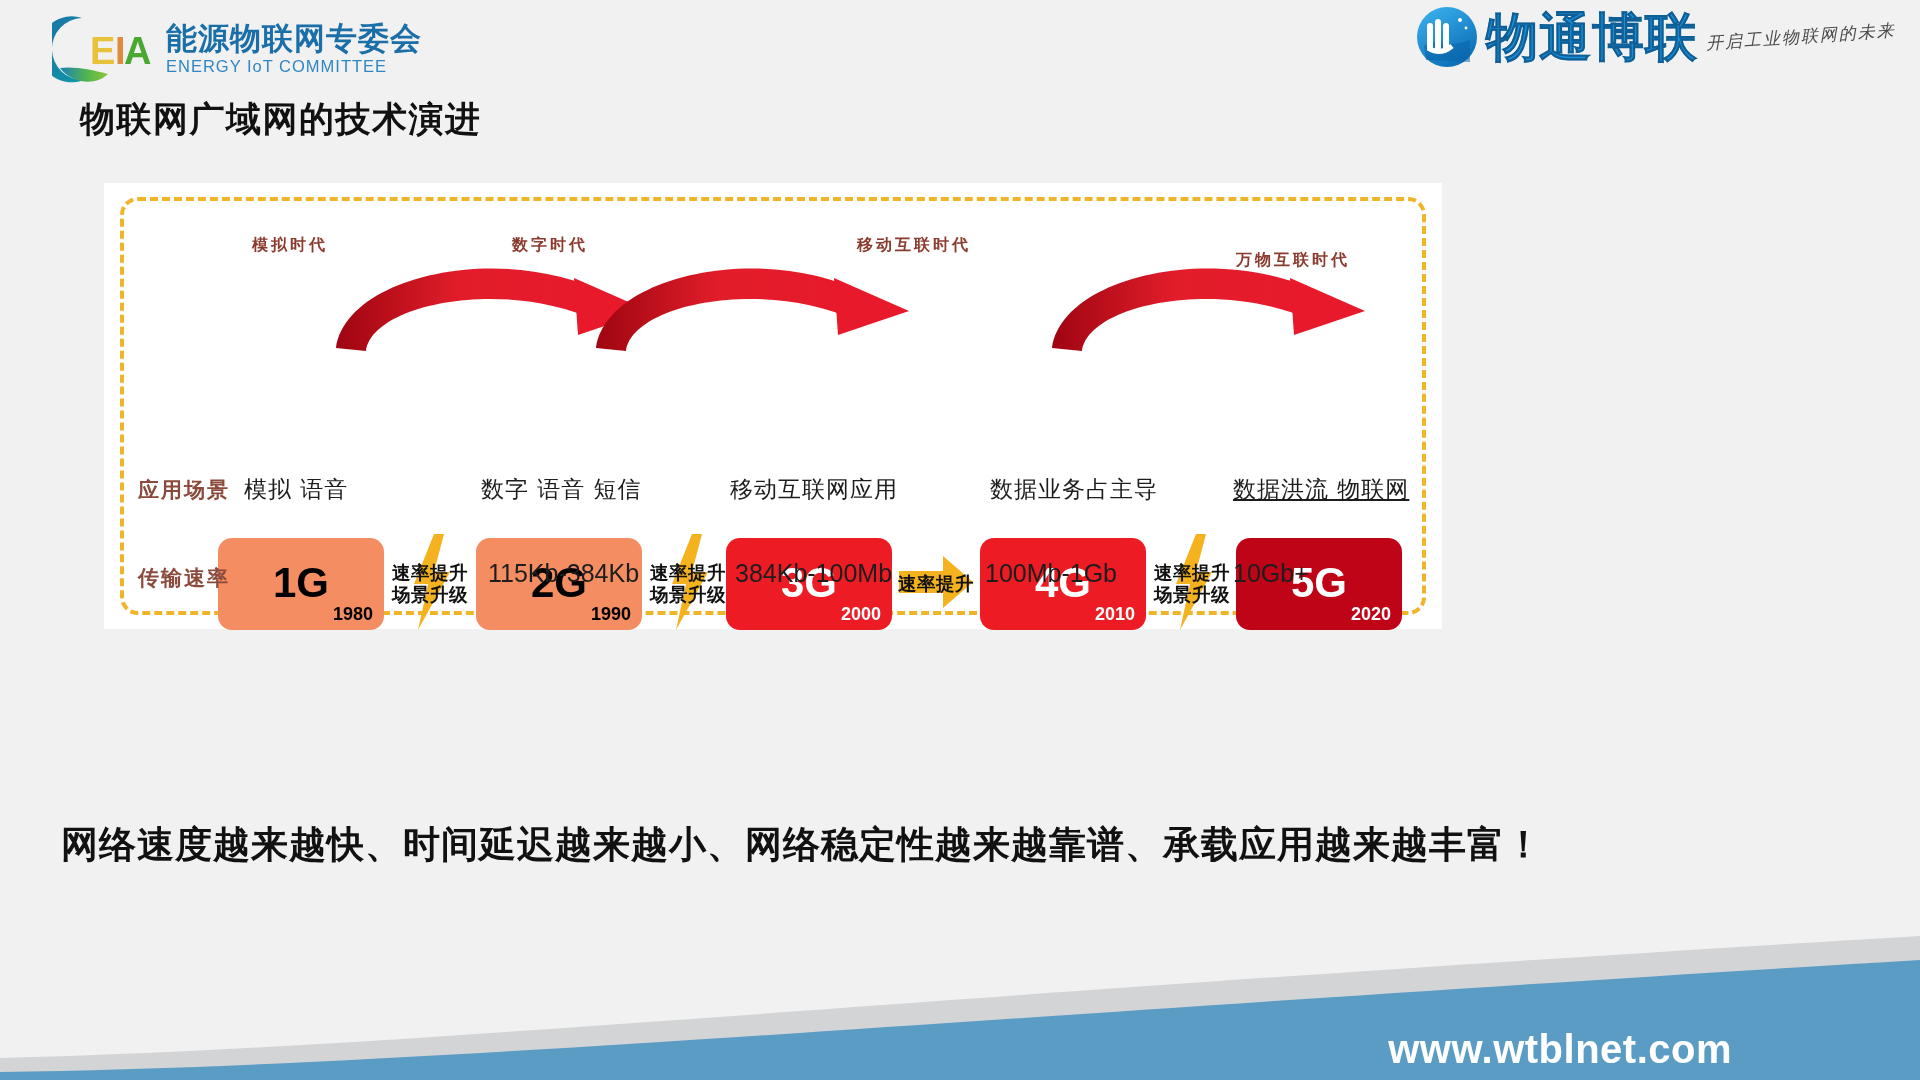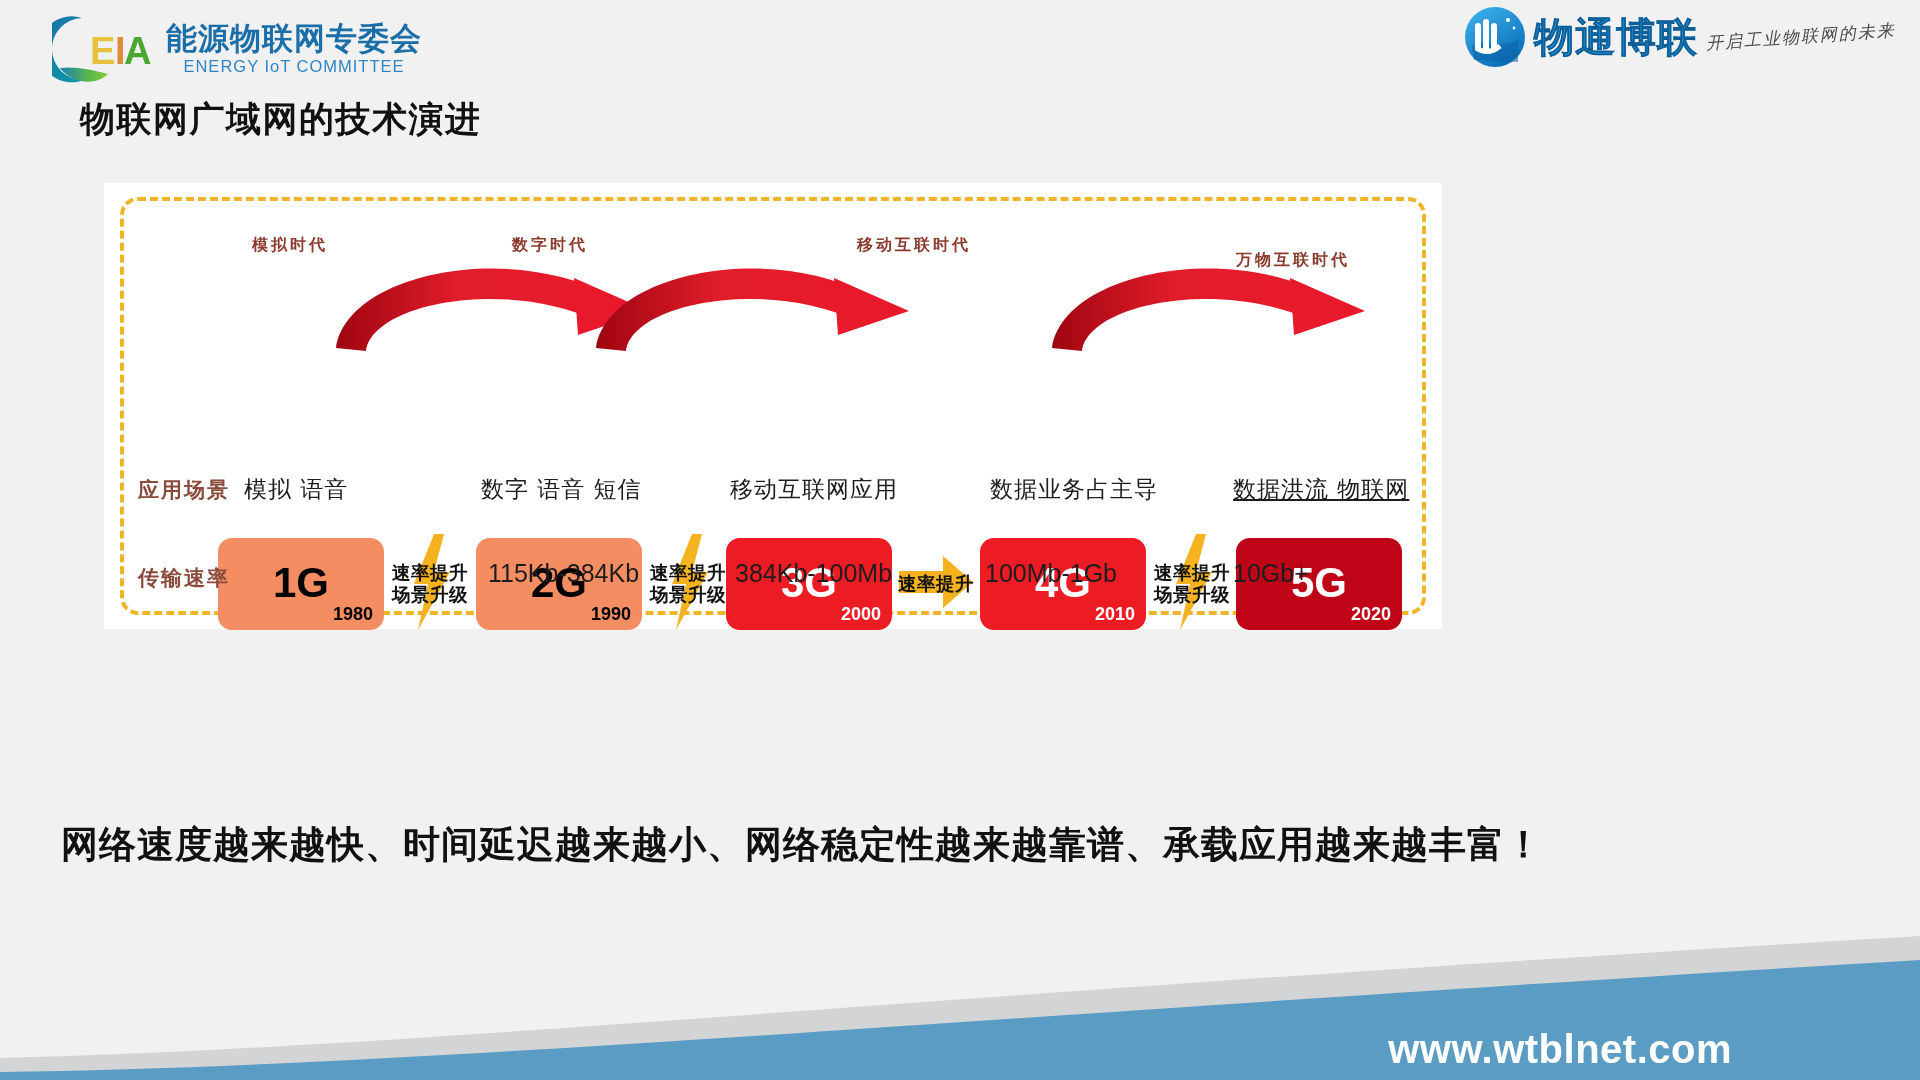--- a/index.html
+++ b/index.html
@@ -18,37 +18,37 @@
 
   
   .header {
     position: absolute; top: 0; left: 0; width: 1920px; height: 96px;
   }
   .logo-left {
     position: absolute; left: 52px; top: 8px;
     display: flex; align-items: center; gap: 10px;
   }
   .eia-mark { position: relative; width: 110px; height: 82px; }
-  .eia-text-wrap { display: flex; flex-direction: column; justify-content: center; margin-left: -6px; align-items: center; }
+  .eia-text-wrap { display: flex; flex-direction: column; justify-content: center; margin-left: -6px; }
   .eia-cn {
     font-size: 31px; font-weight: bold; color: #1b6fa8; letter-spacing: 1px;
     line-height: 1.06;
     font-family: "DejaVu Sans", "Liberation Sans", sans-serif;
   }
   .eia-en {
     font-size: 16.5px; color: #2f86c5; letter-spacing: 1.0px; margin-top: 3px;
   }
 
   .logo-right {
     position: absolute; right: 24px; top: 6px;
     display: flex; align-items: center; gap: 8px;
   }
   .wtbl-globe { position: relative; width: 62px; height: 62px; }
   .wtbl-cn {
-    font-size: 40px; font-weight: bold; color: #1a8ed8;
+    font-size: 52px; font-weight: bold; color: #1a8ed8;
     letter-spacing: 1px; line-height: 1;
     font-family: "DejaVu Sans", "Liberation Sans", sans-serif;
     -webkit-text-stroke: 0.6px #0f5f96;
   }
   .wtbl-slogan {
     position: relative; top: 6px;
     font-size: 17px; color: #4b4b4b;
     font-family: "DejaVu Serif", "Liberation Serif", serif;
     font-style: italic;
     letter-spacing: 2px;

